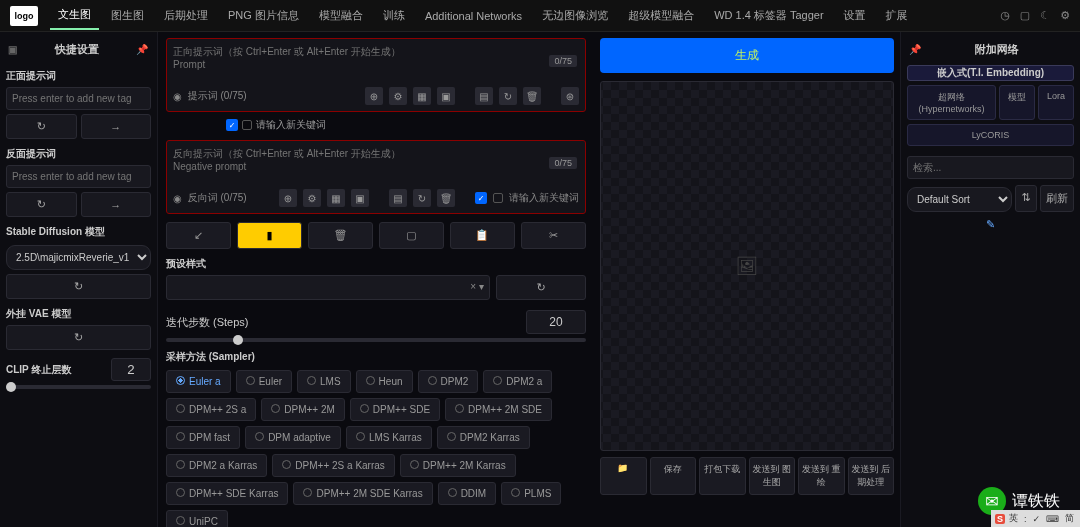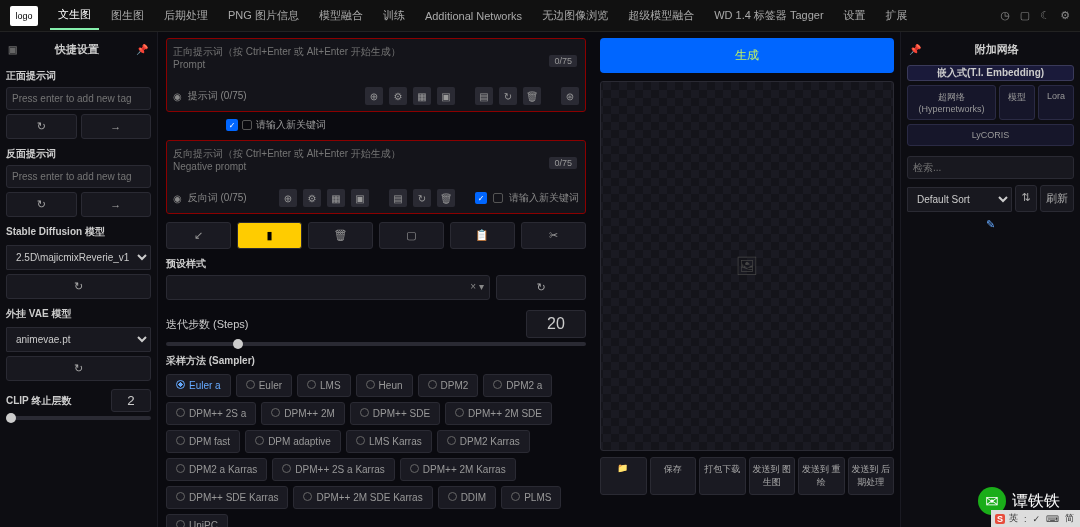--- a/index.html
+++ b/index.html
@@ -1,52 +1,52 @@
 <!DOCTYPE html>
 <html><head>
 <meta charset="utf-8">
 <style>
 *{box-sizing:border-box;margin:0;padding:0;font-family:-apple-system,BlinkMacSystemFont,"Segoe UI",sans-serif}
 body{background:#0a0a0f;color:#ccc;font-size:11px;width:1080px;height:527px;overflow:hidden;position:relative}
 .topbar{height:32px;background:#111;display:flex;align-items:center;padding:0 10px;gap:4px;border-bottom:1px solid #222}
-.logo{width:28px;height:20px;background:#fff;color:#000;font-size:9px;font-weight:normal;display:flex;align-items:center;justify-content:center;border-radius:2px;margin-right:8px}
+.logo{width:28px;height:20px;background:#fff;color:#000;font-size:9px;font-weight:bold;display:flex;align-items:center;justify-content:center;border-radius:2px;margin-right:8px}
 .tab{padding:6px 8px;color:#aaa;cursor:pointer;font-size:11px}
 .tab.active{color:#fff;border-bottom:2px solid #86efac}
 .topicons{margin-left:auto;display:flex;gap:10px;color:#888}
 .main{display:flex;height:calc(100% - 32px)}
 .left{width:158px;background:#0d0d12;padding:6px;border-right:1px solid #1a1a22}
 .center{flex:1;padding:6px 8px;overflow-y:auto}
 .preview{width:306px;padding:6px;background:#0a0a0f}
 .right{width:180px;background:#0d0d12;padding:6px;border-left:1px solid #1a1a22}
 .panel-head{display:flex;align-items:center;justify-content:space-between;font-size:11px;color:#ccc;padding:4px 2px;font-weight:bold}
 .pin{color:#666;font-size:10px}
 .section-label{font-size:10px;color:#ccc;margin:8px 0 4px;font-weight:bold}
 .taginput{width:100%;background:#18181f;border:1px solid #2a2a33;color:#888;padding:5px;font-size:10px;border-radius:3px}
 .btnrow{display:flex;gap:4px;margin-top:4px}
 .smbtn{flex:1;background:#18181f;border:1px solid #2a2a33;color:#aaa;padding:5px;border-radius:3px;text-align:center;cursor:pointer;font-size:11px}
-.select{width:100%;background:#18181f;border:1px solid #2a2a33;color:#ccc;padding:5px;font-size:10px;border-radius:1px;margin-top:2px}
+.select{width:100%;background:#18181f;border:1px solid #2a2a33;color:#ccc;padding:5px;font-size:10px;border-radius:9px;margin-top:2px}
 .numfield{width:40px;background:#18181f;border:1px solid #2a2a33;color:#ccc;padding:3px;text-align:center;border-radius:3px}
 .promptbox{border:1px solid #8b0000;background:#14141a;padding:6px;border-radius:3px;margin-bottom:6px;position:relative}
 .promptbox.neg{border-color:#8b0000}
 .promptta{width:100%;background:transparent;border:none;color:#666;font-size:10px;resize:none;height:36px;outline:none}
 .counter{position:absolute;top:16px;right:8px;background:#2a2a33;color:#999;font-size:9px;padding:1px 5px;border-radius:2px}
 .promptfoot{display:flex;align-items:center;gap:6px;margin-top:4px;color:#888;font-size:10px}
 .iconbtn{width:18px;height:18px;background:#2a2a33;border-radius:2px;display:inline-flex;align-items:center;justify-content:center;color:#999;font-size:10px;cursor:pointer}
 .chkrow{display:flex;align-items:center;gap:4px;font-size:10px;color:#999;margin:4px 0 8px 60px}
 .chkbox{width:12px;height:12px;background:#0066ff;border-radius:2px;display:inline-flex;align-items:center;justify-content:center;color:#fff;font-size:8px}
 .toolbar{display:flex;gap:6px;margin:8px 0}
 .tbtn{flex:1;background:#1a1a22;border:1px solid #2a2a33;padding:6px;border-radius:3px;text-align:center;color:#999;cursor:pointer}
 .tbtn.hl{background:#ffcc00;color:#000}
 .presetrow{display:flex;gap:6px;margin-top:4px}
 .presetsel{flex:1;background:#18181f;border:1px solid #2a2a33;padding:5px;border-radius:3px;color:#888;text-align:right;font-size:10px}
 .sliderrow{display:flex;align-items:center;justify-content:space-between;margin:10px 0 4px}
 .slider{width:100%;height:4px;background:#2a2a33;border-radius:2px;position:relative;margin:4px 0}
 .slider::after{content:'';position:absolute;left:0;top:-3px;width:10px;height:10px;background:#ccc;border-radius:50%}
 .slider.s20::after{left:16%}
-.numbox{width:60px;background:#18181f;border:1px solid #2a2a33;color:#ccc;padding:4px;text-align:center;border-radius:3px;font-size:16px}
+.numbox{width:60px;background:#18181f;border:1px solid #2a2a33;color:#ccc;padding:4px;text-align:center;border-radius:3px;font-size:12px}
 .samplers{display:flex;flex-wrap:wrap;gap:5px;margin-top:6px}
 .samp{background:#1a1a22;border:1px solid #2a2a33;padding:5px 9px;border-radius:3px;font-size:10px;color:#999;display:flex;align-items:flex-start;gap:4px;cursor:pointer}
 .samp.sel{color:#6af}
 .radio{width:9px;height:9px;border:1px solid #666;border-radius:50%;display:inline-block}
 .samp.sel .radio{border-color:#6af;background:radial-gradient(circle,#6af 40%,transparent 45%)}
 .genbtn{width:100%;background:#0066ff;color:#bef264;padding:9px;border:none;border-radius:4px;font-size:12px;cursor:pointer;margin-bottom:8px}
 .canvas{width:100%;height:370px;background:repeating-conic-gradient(#1a1a22 0% 25%,#14141a 0% 50%) 50%/16px 16px;border:1px solid #2a2a33;border-radius:3px;display:flex;align-items:center;justify-content:center;color:#444;font-size:18px}
 .canvasfoot{display:flex;gap:3px;margin-top:6px}
 .cfbtn{flex:1;background:#1a1a22;border:1px solid #2a2a33;padding:5px 2px;border-radius:3px;font-size:9px;color:#aaa;text-align:center;cursor:pointer}
 .rtab{background:#1a1a3a;border:1px solid #3a3a5a;padding:0;text-align:center;font-size:10px;color:#ccc;border-radius:3px;margin:4px 0;cursor:pointer;font-weight:bold}
@@ -102,21 +102,20 @@
     <div class="btnrow">
         <div class="smbtn">↻</div>
         <div class="smbtn">→</div>
       </div>
     <div class="section-label">Stable Diffusion 模型</div>
     <select class="select"><option>2.5D\majicmixReverie_v10.safe</option></select>
     <div class="btnrow">
         <div class="smbtn">↻</div>
       </div>
     <div class="section-label">外挂 VAE 模型</div>
-    <select class="select"><option>animevae.pt</option></select>
     <div class="btnrow">
         <div class="smbtn">↻</div>
       </div>
     <div class="section-label" style="display:flex;justify-content:space-between;align-items:center">
         <span>CLIP 终止层数</span>
         <input class="numfield" value="2" style="">
       </div>
     <div class="slider"></div>
   </div>
 

